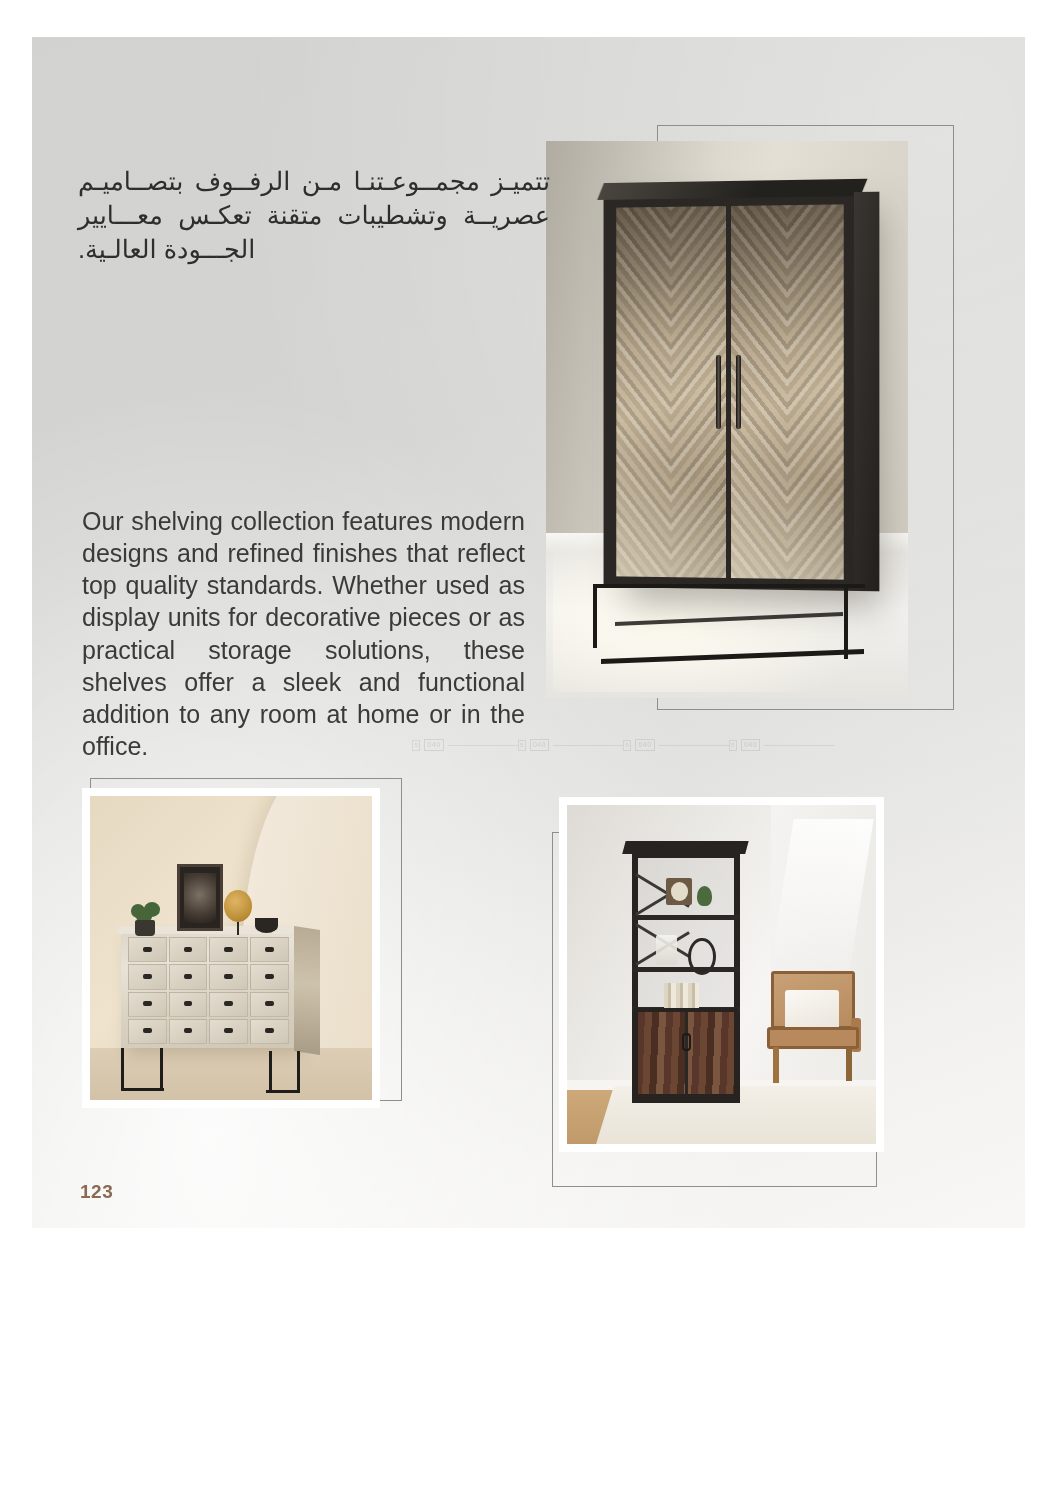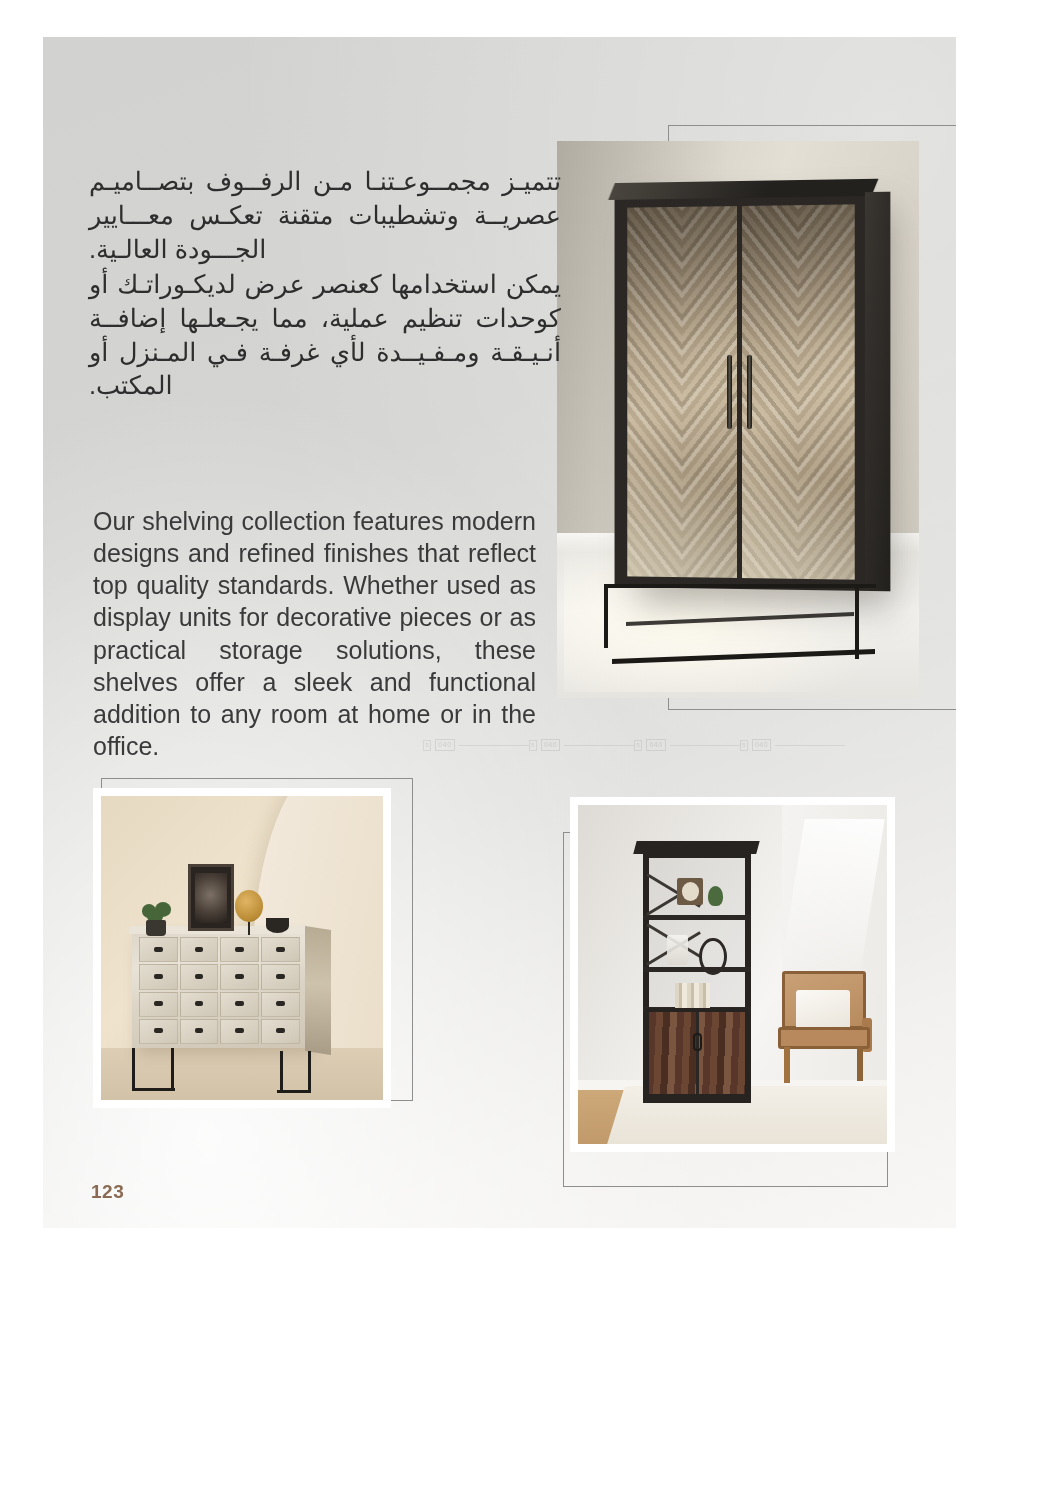--- a/index.html
+++ b/index.html
@@ -8,23 +8,23 @@
     width: 1061px;
     height: 1500px;
     background: #ffffff;
     font-family: "Liberation Sans", sans-serif;
     overflow: hidden;
   }
 
   
   #page-sheet {
     position: absolute;
-    left: 43px;
+    left: 32px;
     top: 37px;
-    width: 913px;
+    width: 993px;
     height: 1191px;
     background: linear-gradient(160deg,#d2d2d0 0%,#d4d4d2 35%,#e0e0de 62%,#f2f1ef 85%,#f8f7f5 100%);
     overflow: hidden;
   }
   #page-sheet::after{
     content:"";
     position:absolute; inset:0;
     background: radial-gradient(ellipse at 18% 92%, rgba(255,255,255,.85) 0%, rgba(255,255,255,0) 48%),
                 radial-gradient(ellipse at 92% 8%, rgba(255,255,255,.35) 0%, rgba(255,255,255,0) 55%);
     pointer-events:none;
@@ -426,21 +426,20 @@
           <div class="ac-seat"></div>
           <div class="ac-l1"></div>
           <div class="ac-l2"></div>
         </div>
       </div>
     </div>
   </div>
 
   <div class="arabic-block">
     <p>تتميـز مجمــوعـتنـا مـن الرفــوف بتصــاميـم عصريــة وتشطيبات متقنة تعكـس معـــايير الجـــودة العالـية.</p>
-    <p>يمكن استخدامها كعنصر عرض لديكـوراتـك أو كوحدات تنظيم عملية، مما يجـعلـها إضافــة أنـيـقـة ومـفـيــدة لأي غرفـة فـي المـنزل أو المكتب.</p>
   </div>
 
   <div class="english-block">
     <p>Our shelving collection features modern designs and refined finishes that reflect top quality standards. Whether used as display units for decorative pieces or as practical storage solutions, these shelves offer a sleek and functional addition to any room at home or in the office.</p>
   </div>
 
   <div id="watermark-strip">
     <div class="wm-unit">
       <span class="wm-b">5</span>
       <span class="wm-box">040</span>

